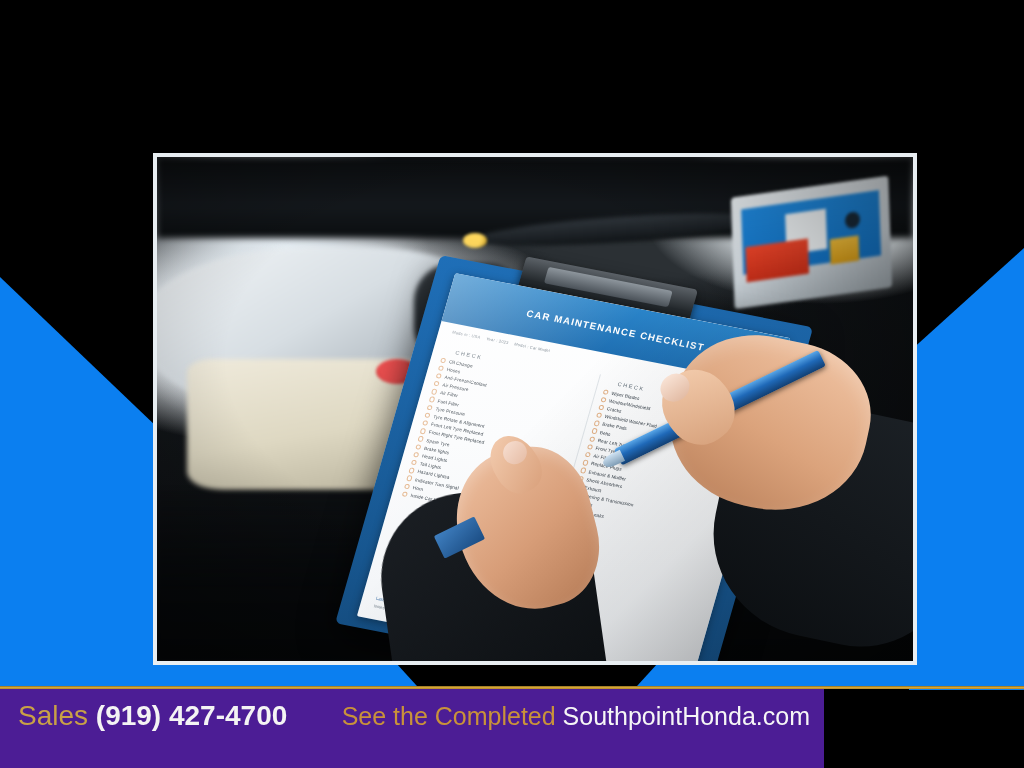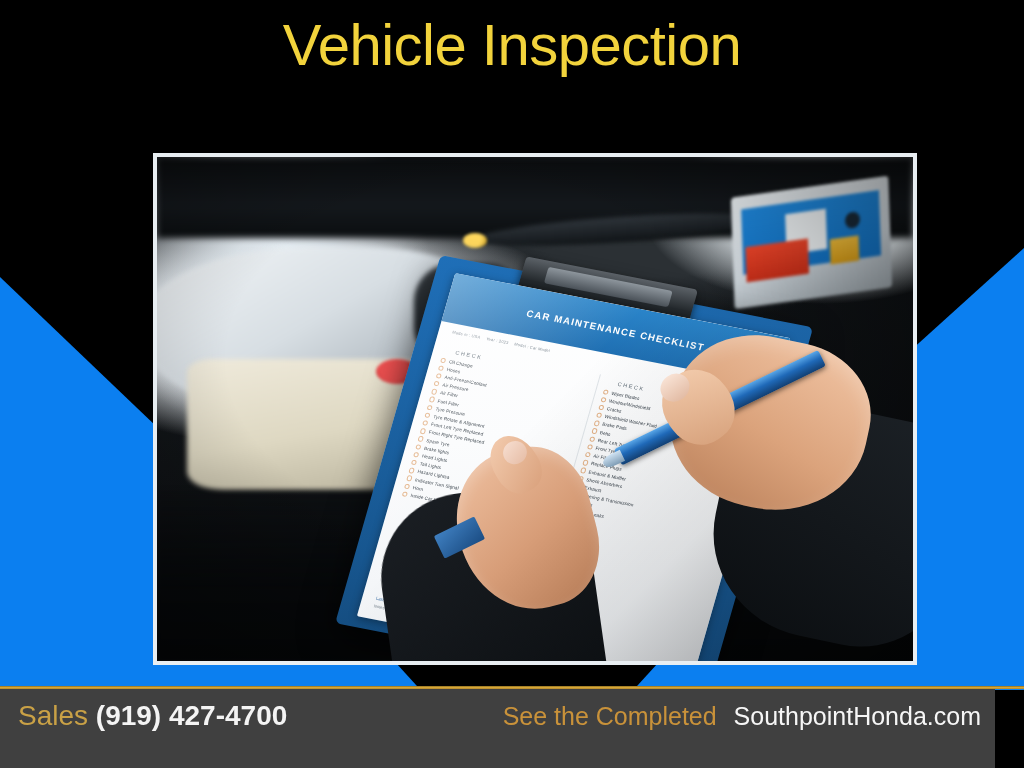--- a/index.html
+++ b/index.html
@@ -328,44 +328,43 @@
     border-radius:50% 0 0 50%;
   }
   .pen-tip {
     position:absolute; left:37%; top:73%; width:6%; height:5%;
     background:linear-gradient(160deg,#3f7fc0 0%,#1b4d84 100%);
     border-radius:2px;
     transform:rotate(-26deg);
   }
 
   
-  .footer { position:absolute; left:0; top:689px; width:995px; height:79px; background:#404040; }
+  .footer { position:absolute; left:0; top:689px; width:824px; height:79px; background:#4c1d95; }
   .f-sales {
     position:absolute; left:18px; top:10px;
     font-size:28px; line-height:34px; white-space:nowrap;
   }
   .f-sales .lbl { color:#C9A146; }
   .f-sales .num { color:#F4F4F4; font-weight:700; }
   .f-addr {
     position:absolute; left:18px; top:47px;
     font-size:20px; line-height:26px; color:#EDEDED; white-space:nowrap;
   }
   .f-right {
     position:absolute; right:14px; top:11px;
     font-size:25px; line-height:32px; white-space:nowrap;
   }
   .f-right .see { color:#C9923A; }
-  .f-right .url { color:#F6F6F6; margin-left:10px; }
+  .f-right .url { color:#F6F6F6; }
 </style>
 </head>
 <body>
 
 <div id="stage">
 
-  <div class="headline">Vehicle Inspection</div>
 
   <div class="blue-left"></div>
   <div class="blue-right"></div>
   <div class="blue-band"></div>
   <div class="band-notch"></div>
   <div class="gold-rule"></div>
 
   <div class="photo-frame">
     <div class="photo">
 

